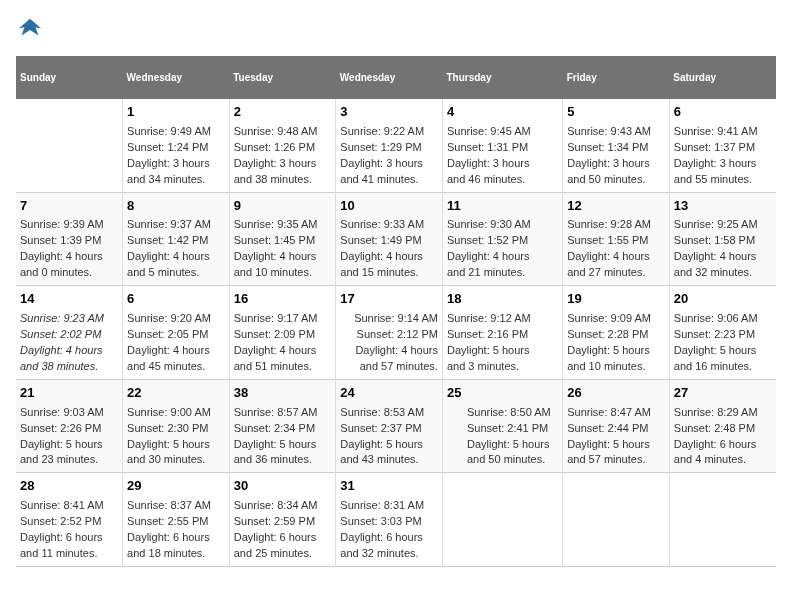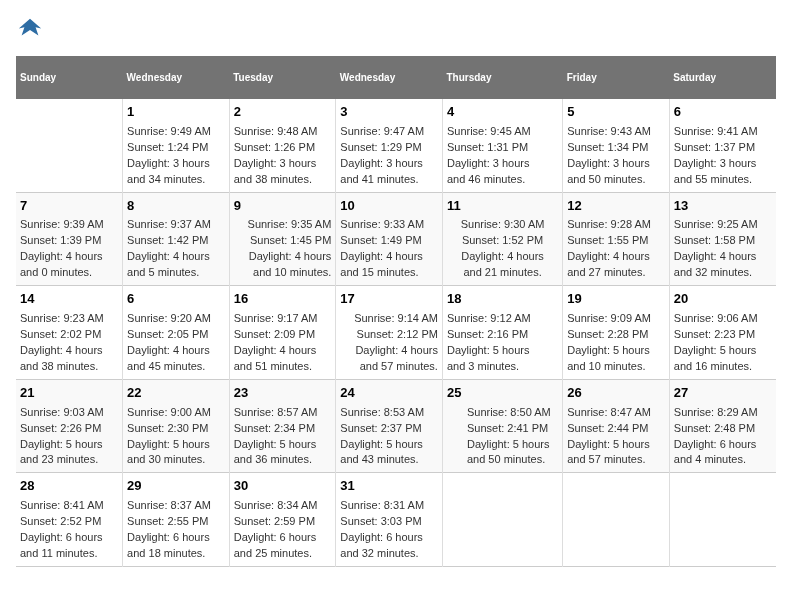--- a/index.html
+++ b/index.html
@@ -133,21 +133,21 @@
         </td>
         <td>
           <span class="day-num">2</span>
           <div class="day-info" style="white-space: pre-line;">Sunrise: 9:48 AM
 Sunset: 1:26 PM
 Daylight: 3 hours
 and 38 minutes.</div>
         </td>
         <td>
           <span class="day-num">3</span>
-          <div class="day-info" style="white-space: pre-line;">Sunrise: 9:47 AM
+          <div class="day-info" style="white-space: pre-line;">Sunrise: 9:22 AM
 Sunset: 1:29 PM
 Daylight: 3 hours
 and 41 minutes.</div>
         </td>
         <td>
           <span class="day-num">4</span>
           <div class="day-info" style="white-space: pre-line;">Sunrise: 9:45 AM
 Sunset: 1:31 PM
 Daylight: 3 hours
 and 46 minutes.</div>
@@ -177,35 +177,35 @@
         </td>
         <td>
           <span class="day-num">8</span>
           <div class="day-info" style="white-space: pre-line;">Sunrise: 9:37 AM
 Sunset: 1:42 PM
 Daylight: 4 hours
 and 5 minutes.</div>
         </td>
         <td>
           <span class="day-num">9</span>
-          <div class="day-info" style="white-space: pre-line; text-align: right;">Sunrise: 9:35 AM
+          <div class="day-info" style="white-space: pre-line;">Sunrise: 9:35 AM
 Sunset: 1:45 PM
 Daylight: 4 hours
 and 10 minutes.</div>
         </td>
         <td>
           <span class="day-num">10</span>
           <div class="day-info" style="white-space: pre-line;">Sunrise: 9:33 AM
 Sunset: 1:49 PM
 Daylight: 4 hours
 and 15 minutes.</div>
         </td>
         <td>
           <span class="day-num">11</span>
-          <div class="day-info" style="white-space: pre-line; text-align: center;">Sunrise: 9:30 AM
+          <div class="day-info" style="white-space: pre-line;">Sunrise: 9:30 AM
 Sunset: 1:52 PM
 Daylight: 4 hours
 and 21 minutes.</div>
         </td>
         <td>
           <span class="day-num">12</span>
           <div class="day-info" style="white-space: pre-line;">Sunrise: 9:28 AM
 Sunset: 1:55 PM
 Daylight: 4 hours
 and 27 minutes.</div>
@@ -214,21 +214,21 @@
           <span class="day-num">13</span>
           <div class="day-info" style="white-space: pre-line;">Sunrise: 9:25 AM
 Sunset: 1:58 PM
 Daylight: 4 hours
 and 32 minutes.</div>
         </td>
       </tr>
       <tr>
         <td>
           <span class="day-num">14</span>
-          <div class="day-info" style="white-space: pre-line;">Sunrise: 9:23 AM
+          <div class="day-info" style="white-space: pre-line; font-style: italic;">Sunrise: 9:23 AM
 Sunset: 2:02 PM
 Daylight: 4 hours
 and 38 minutes.</div>
         </td>
         <td>
           <span class="day-num">6</span>
           <div class="day-info" style="white-space: pre-line;">Sunrise: 9:20 AM
 Sunset: 2:05 PM
 Daylight: 4 hours
 and 45 minutes.</div>
@@ -278,21 +278,21 @@
 and 23 minutes.</div>
         </td>
         <td>
           <span class="day-num">22</span>
           <div class="day-info" style="white-space: pre-line;">Sunrise: 9:00 AM
 Sunset: 2:30 PM
 Daylight: 5 hours
 and 30 minutes.</div>
         </td>
         <td>
-          <span class="day-num">23</span>
+          <span class="day-num">38</span>
           <div class="day-info" style="white-space: pre-line;">Sunrise: 8:57 AM
 Sunset: 2:34 PM
 Daylight: 5 hours
 and 36 minutes.</div>
         </td>
         <td>
           <span class="day-num">24</span>
           <div class="day-info" style="white-space: pre-line;">Sunrise: 8:53 AM
 Sunset: 2:37 PM
 Daylight: 5 hours

